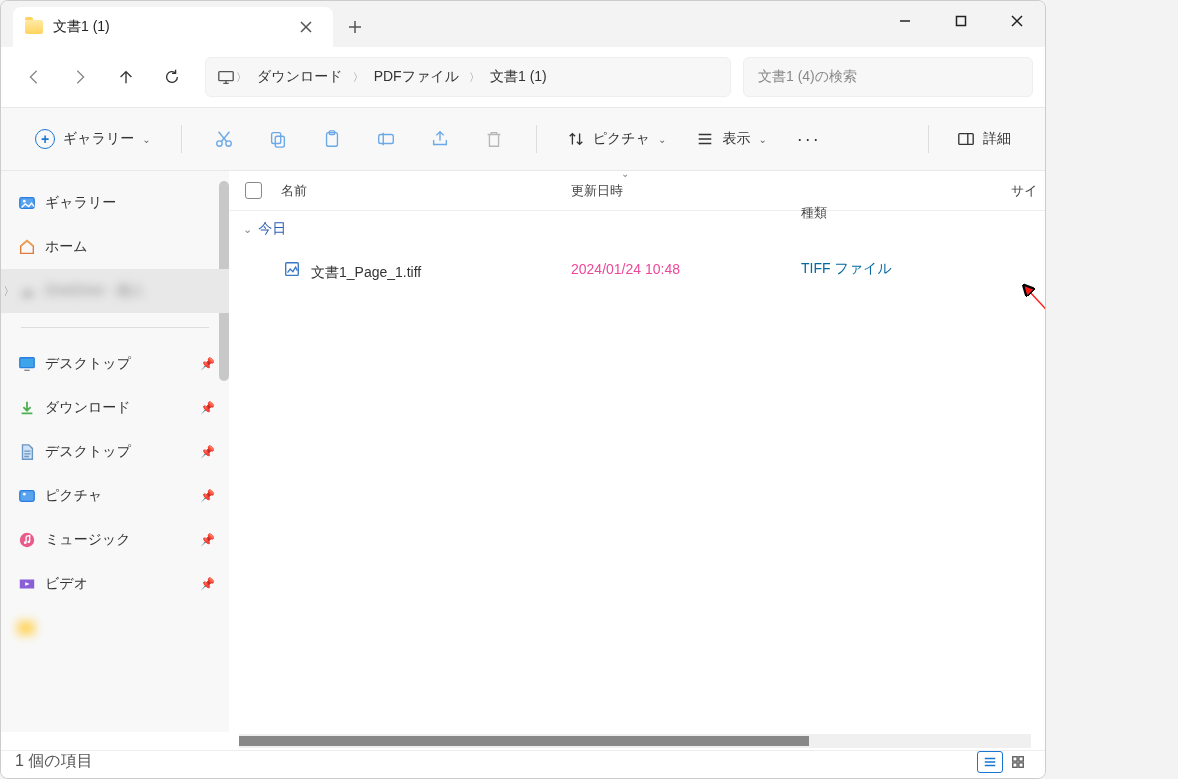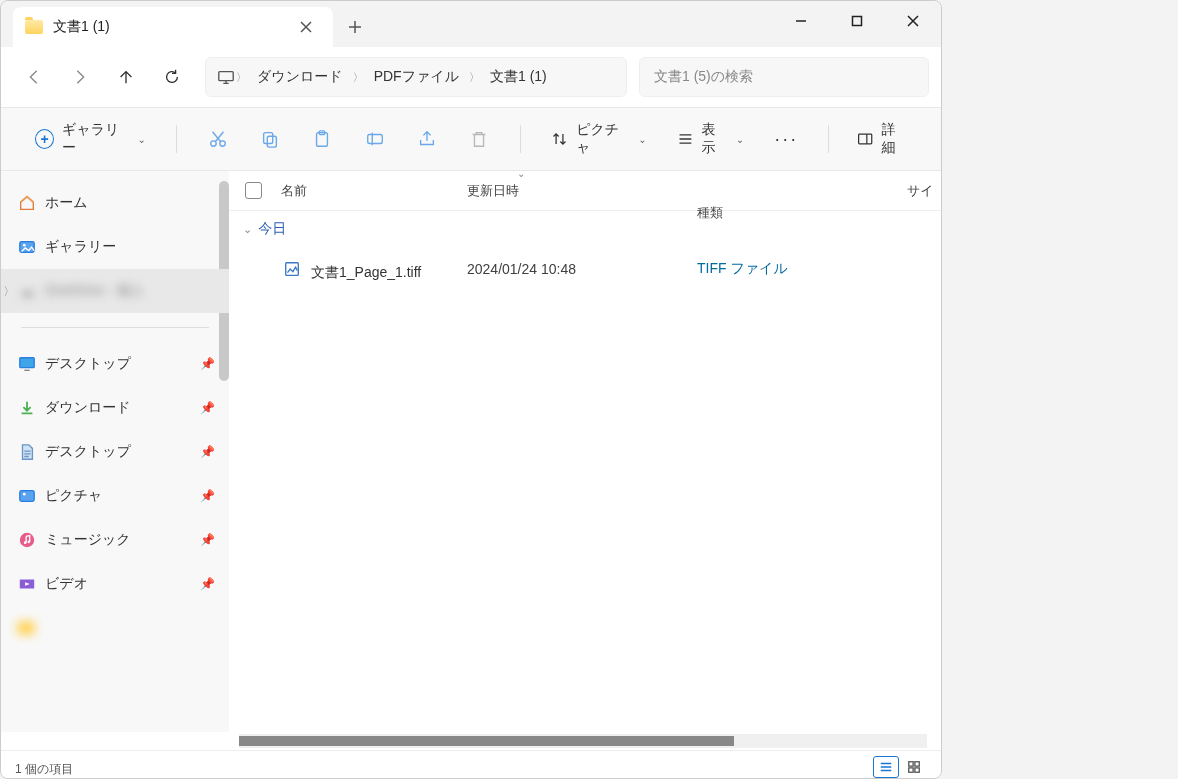--- a/index.html
+++ b/index.html
@@ -1,17 +1,17 @@
 <!DOCTYPE html>
 <html><head>
 <meta charset="utf-8">
 <style>
 * { margin: 0; padding: 0; box-sizing: border-box; font-family: "Segoe UI", "Yu Gothic UI", "Meiryo", sans-serif; }
 body { background: #f3f3f3; width: 1178px; height: 779px; overflow: hidden; }
-.window { width: 942px; height: 779px; background: #f3f3f3; border: 1px solid #ccc; border-radius: 8px; display: flex; flex-direction: column; overflow: hidden; position: relative; }
+.window { width: 1046px; height: 779px; background: #f3f3f3; border: 1px solid #ccc; border-radius: 8px; display: flex; flex-direction: column; overflow: hidden; position: relative; }
 
 
 .titlebar { height: 46px; display: flex; align-items: center; background: #f3f3f3; position: relative; }
 .tab { display: flex; align-items: center; height: 40px; margin-left: 12px; margin-top: 6px; background: #fff; border-radius: 8px 8px 0 0; padding: 0 12px; min-width: 320px; position: relative; }
 .tab .folder-icon { width: 18px; height: 14px; background: linear-gradient(#ffe9a6, #ffd45e); border-radius: 2px; margin-right: 10px; position: relative; }
 .tab .folder-icon::before { content: ""; position: absolute; top: -3px; left: 0; width: 8px; height: 3px; background: #ffd45e; border-radius: 2px 2px 0 0; }
 .tab .tab-title { font-size: 14px; color: #222; flex: 1; }
 .tab .close { width: 30px; height: 30px; display: flex; align-items: center; justify-content: center; color: #555; font-size: 14px; }
 .new-tab { width: 44px; height: 40px; display: flex; align-items: center; justify-content: center; color: #555; font-size: 18px; margin-top: 6px; }
 .win-controls { position: absolute; right: 0; top: 0; display: flex; }
@@ -62,32 +62,32 @@
 .col-date { width: 230px; position: relative; }
 .col-date .sort-ind { position: absolute; top: -14px; left: 50px; color: #888; font-size: 10px; }
 .col-type { width: 210px; margin-top: 44px; }
 .col-size { width: 34px; }
 .group-header { display: flex; align-items: center; height: 36px; padding-left: 14px; font-size: 14px; color: #2a5db0; }
 .group-header .g-chev { color: #888; margin-right: 6px; font-size: 11px; }
 .file-row { display: flex; align-items: center; height: 44px; padding-left: 16px; font-size: 14px; color: #333; }
 .file-row .f-check { width: 36px; }
 .file-row .f-icon { width: 22px; height: 22px; margin-right: 8px; display: flex; align-items: center; justify-content: center; }
 .file-row .f-name { flex: 1; margin-top: 8px; }
-.file-row .f-date { width: 230px; color: #404040; }
+.file-row .f-date { width: 230px; color: #ec4899; }
 .file-row .f-type { width: 210px; color: #0369a1; }
 .file-row .f-size { width: 34px; }
 
 
 .arrow-overlay { position: absolute; pointer-events: none; }
 
 
 .hscroll { height: 18px; background: #fff; display: flex; align-items: center; }
 .hscroll-track { margin-left: 238px; height: 14px; flex: 1; background: #f0f0f0; position: relative; margin-right: 14px; }
 .hscroll-thumb { position: absolute; left: 0; top: 2px; height: 10px; width: 72%; background: #888; }
-.statusbar { height: 28px; background: #fff; border-top: 1px solid #eee; display: flex; align-items: flex-end; padding: 0 14px; font-size: 12px; color: #555; }
+.statusbar { height: 28px; background: #fff; border-top: 1px solid #eee; display: flex; align-items: flex-start; padding: 0 14px; font-size: 16px; color: #555; }
 .statusbar .view-toggles { margin-left: auto; display: flex; gap: 2px; }
 .vt { width: 26px; height: 22px; display: flex; align-items: center; justify-content: center; border: 1px solid transparent; }
 .vt.active { border: 1px solid #1976d2; color: #1976d2; border-radius: 3px; }
 
 svg { stroke: currentColor; fill: none; stroke-width: 1.5; }
 </style>
 </head>
 <body>
 
 <div class="window">
@@ -155,21 +155,21 @@
           </svg>
         </div>
       <span class="bc-sep">〉</span>
       <span class="bc-item">ダウンロード</span>
       <span class="bc-sep">〉</span>
       <span class="bc-item">PDFファイル</span>
       <span class="bc-sep">〉</span>
       <span class="bc-item">文書1 (1)</span>
     </div>
     <div class="search">
-      <span>文書1 (5)の検索</span>
+      <span>文書1 (4)の検索</span>
     </div>
   </div>
 
   <div class="toolbar">
     <div class="tb-new">
       <div class="tb-new-icon">+</div>
       <span class="tb-new-label">ギャラリー</span>
       <span class="tb-chev">⌄</span>
     </div>
     <div class="tb-sep"></div>
@@ -235,35 +235,35 @@
       </div>
     </div>
   </div>
 
   <div class="body">
     <div class="sidebar">
       <div class="sidebar-scroll"></div>
       <div class="sb-item">
         <div class="sb-icon">
             <svg viewBox="0 0 20 20" width="18" height="18">
-              <path d="M3 9 L10 3 L17 9 V17 H3 Z" stroke="#e07b3c"></path>
-              <path d="M3 9 L10 3 L17 9" stroke="#e9a05a" stroke-width="2"></path>
-            </svg>
-          </div>
-        <span>ホーム</span>
-      </div>
-      <div class="sb-item">
-        <div class="sb-icon">
-            <svg viewBox="0 0 20 20" width="18" height="18">
               <rect x="2" y="4" width="16" height="12" rx="2" stroke="#2a7de1" fill="#5aa3ef"></rect>
               <circle cx="7" cy="8" r="1.5" fill="#fff" stroke="none"></circle>
               <path d="M4 15 L8 11 L12 14 L15 10 L18 14" stroke="#fff"></path>
             </svg>
           </div>
         <span>ギャラリー</span>
+      </div>
+      <div class="sb-item">
+        <div class="sb-icon">
+            <svg viewBox="0 0 20 20" width="18" height="18">
+              <path d="M3 9 L10 3 L17 9 V17 H3 Z" stroke="#e07b3c"></path>
+              <path d="M3 9 L10 3 L17 9" stroke="#e9a05a" stroke-width="2"></path>
+            </svg>
+          </div>
+        <span>ホーム</span>
       </div>
       <div class="sb-item sel">
         <span class="chev-left">〉</span>
         <div class="sb-icon sb-blur">☁</div>
         <span class="sb-blur">OneDrive - 個人</span>
       </div>
       <div class="sb-divider"></div>
       <div class="sb-item">
         <div class="sb-icon">
             <svg viewBox="0 0 20 20" width="18" height="18">

